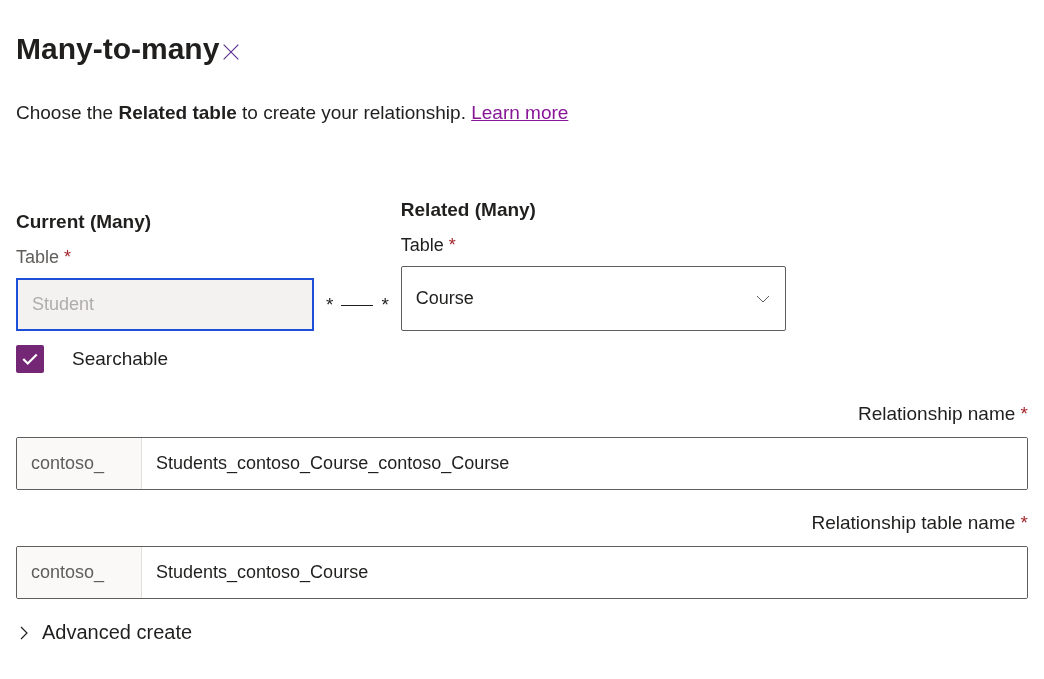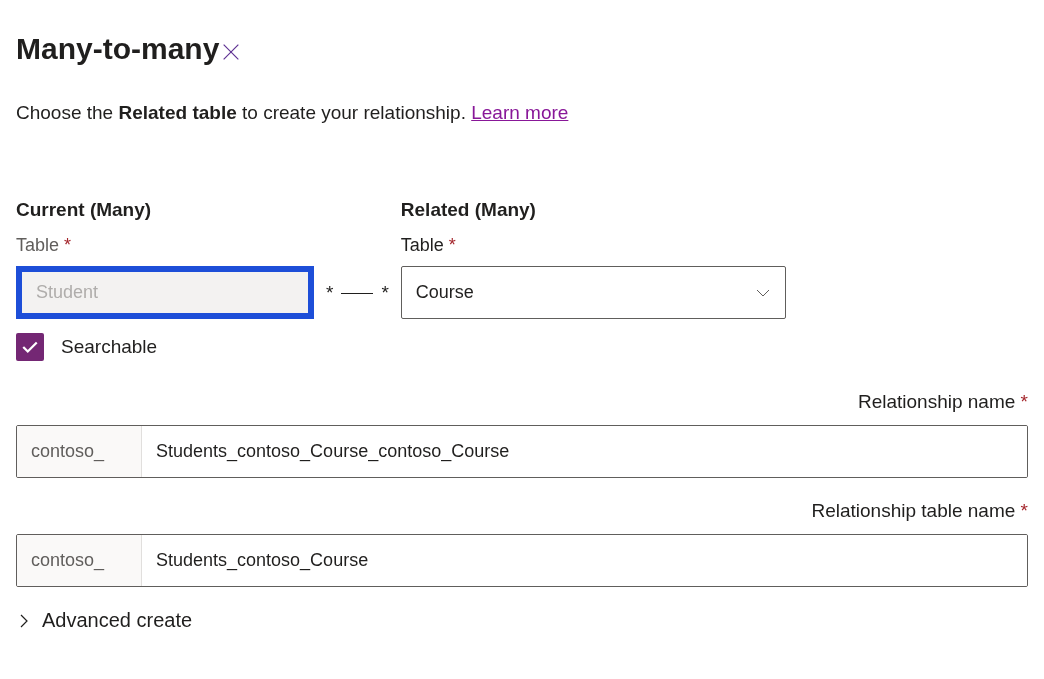--- a/index.html
+++ b/index.html
@@ -78,21 +78,21 @@
       color: #201f1e;
       margin-bottom: 10px;
     }
     .required {
       color: #a4262c;
     }
     .table-input-disabled {
       width: 298px;
       height: 53px;
       background: #f3f2f1;
-      border: 6px solid #1d4ed8;
+      border: 2px solid #1d4ed8;
       padding: 0 14px;
       font-size: 18px;
       color: #afadab;
       display: flex;
       align-items: center;
     }
     .connector {
       display: flex;
       align-items: center;
       gap: 8px;
@@ -101,21 +101,21 @@
       font-size: 19px;
       color: #201f1e;
     }
     .connector .line {
       width: 32px;
       border-top: 1px solid #201f1e;
       margin-top: 2px;
     }
     .table-dropdown {
       width: 385px;
-      height: 53px;
+      height: 65px;
       background: #ffffff;
       border: 1px solid #605e5c;
       border-radius: 2px;
       padding: 0 14px;
       font-size: 18px;
       color: #201f1e;
       display: flex;
       align-items: center;
       justify-content: space-between;
       cursor: pointer;
@@ -124,21 +124,21 @@
       width: 16px;
       height: 16px;
       display: flex;
       align-items: center;
       justify-content: center;
       color: #605e5c;
     }
     .checkbox-row {
       display: flex;
       align-items: center;
-      gap: 17px;
+      gap: 28px;
       margin-bottom: 30px;
     }
     .checkbox {
       width: 28px;
       height: 28px;
       background: #742774;
       border-radius: 2px;
       display: flex;
       align-items: center;
       justify-content: center;

